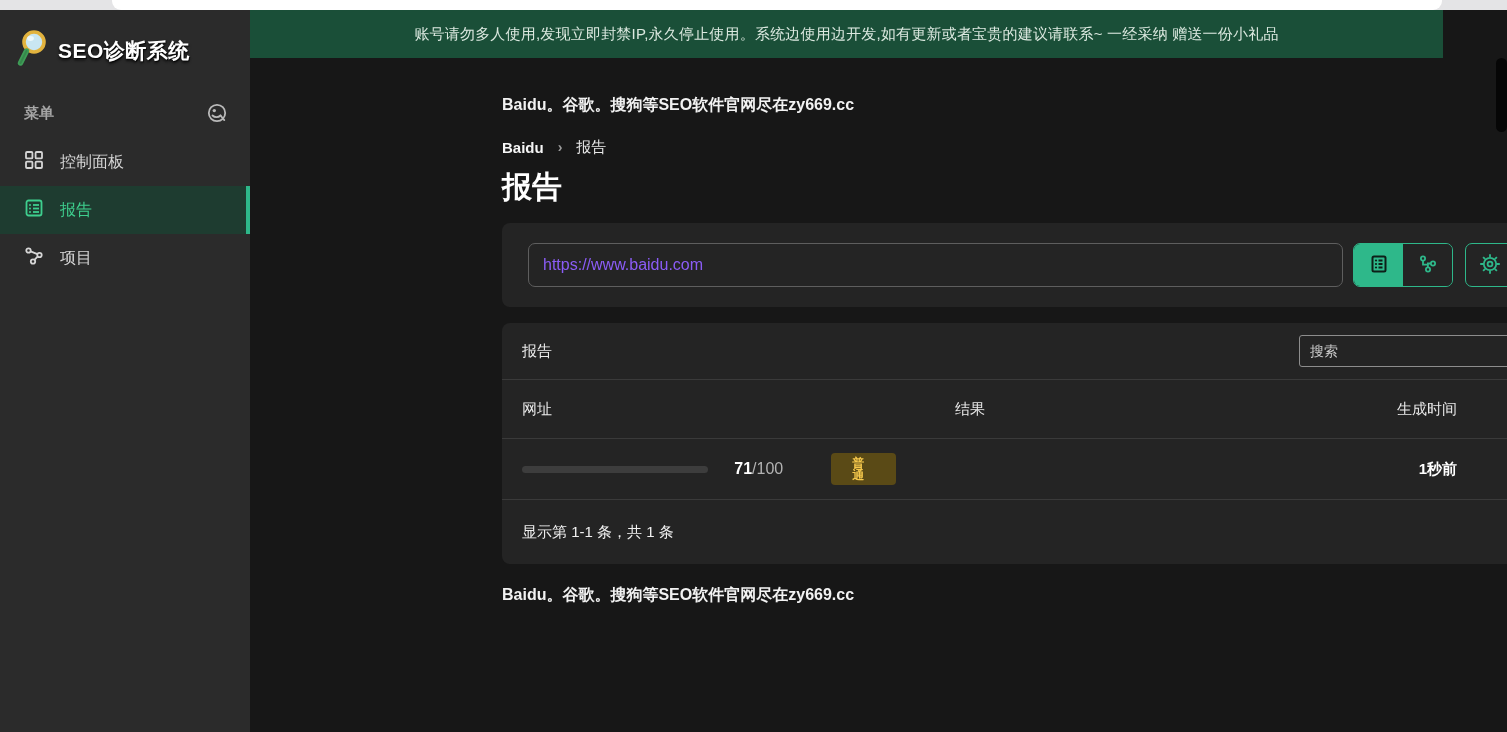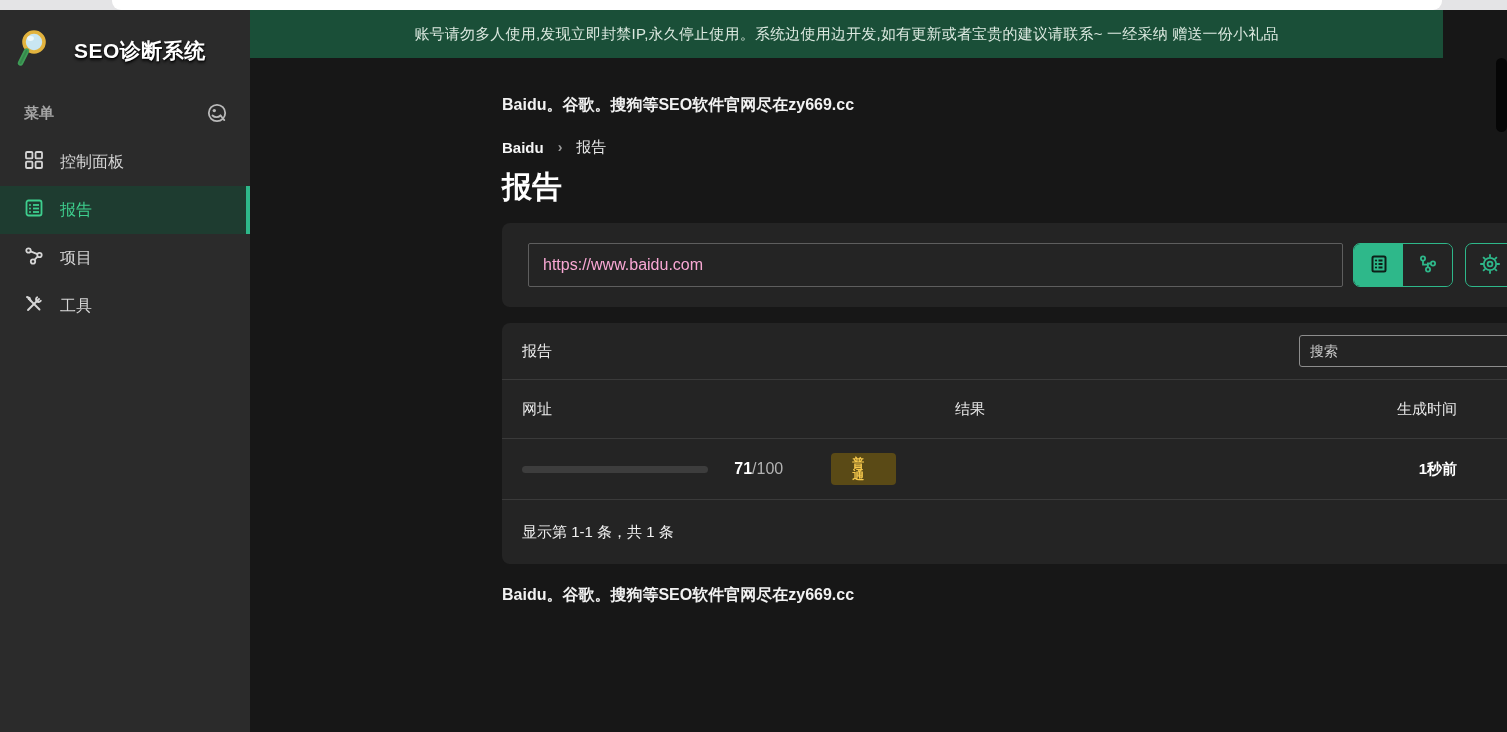--- a/index.html
+++ b/index.html
@@ -6,21 +6,21 @@
   html,body { width:1507px; height:732px; overflow:hidden; background:#171717;
     font-family:"Liberation Sans","DejaVu Sans",sans-serif; }
 
   
   .browser-strip { position:absolute; left:0; top:0; width:1507px; height:10px; background:#e4e4e6; }
   .browser-tab { position:absolute; left:112px; top:0; width:1330px; height:10px; background:#ffffff;
     border-radius:0 0 9px 9px; }
 
   
   .sidebar { position:absolute; left:0; top:10px; width:250px; height:722px; background:#2b2b2b; z-index:3; }
-  .logo-row { display:flex; align-items:center; gap:18px; padding:20px 0 0 12px; height:62px; }
+  .logo-row { display:flex; align-items:center; gap:2px; padding:20px 0 0 12px; height:62px; }
   .logo-text { color:#ffffff; font-size:21px; font-weight:800; letter-spacing:.5px;
     text-shadow:0 2px 3px rgba(0,0,0,.85), 1px 1px 0 rgba(0,0,0,.6); }
   .menu-row { display:flex; align-items:center; justify-content:space-between;
     margin:30px 22px 14px 24px;font-weight:bold; }
   .menu-label { color:#a6a6a6; font-size:15px; }
   .theme-icon svg { display:block; }
   .nav-item { display:flex; align-items:center; height:48px; padding-left:24px; gap:16px;
     color:#d6d6d6; font-size:16px; cursor:pointer; position:relative; }
   .nav-item svg { flex:0 0 auto; }
   .nav-item.active { background:#1e3c30; color:#3ecf8e; }
@@ -39,22 +39,22 @@
   .promo-top { margin-top:36px; }
   .breadcrumb { margin-top:22px; display:flex; align-items:center; gap:14px; font-size:15px; }
   .crumb-home { color:#f5f5f5; font-weight:700; }
   .crumb-sep { color:#9a9a9a; font-size:14px; font-weight:700; transform:translateY(-1px); }
   .crumb-current { color:#e8e8e8; }
   .page-title { margin-top:10px; font-size:30px; font-weight:700; color:#fff; line-height:40px; }
 
   
   .url-panel { margin-top:16px; margin-right:-12px; height:84px; background:#242424; border-radius:8px;
     display:flex; align-items:center; padding-left:26px; }
-  .url-input { width:815px; height:44px; background:#242424; border:1px solid #5e5e5e; border-radius:2px;
-    color:#f9a8d4; font-size:16px; padding:0 14px; outline:none;
+  .url-input { width:815px; height:44px; background:#242424; border:1px solid #5e5e5e; border-radius:7px;
+    color:#8b5cf6; font-size:16px; padding:0 14px; outline:none;
     font-family:"Liberation Sans","DejaVu Sans",sans-serif; }
   .btn-group { display:flex; margin-left:10px; border:1px solid #2eb88a; border-radius:7px; overflow:hidden;
     height:44px; }
   .btn-seg { width:49px; height:100%; display:flex; align-items:center; justify-content:center;
     background:#242424; border:none; cursor:pointer; }
   .btn-seg.active { background:#2eb88a; }
   .btn-gear { margin-left:12px; width:50px; height:44px; border:1px solid #2eb88a; border-radius:7px;
     background:#242424; display:flex; align-items:center; justify-content:center; cursor:pointer; }
 
   
@@ -161,31 +161,20 @@
         <svg width="20" height="20" viewBox="0 0 20 20" fill="none" stroke="currentColor" stroke-width="1.8">
           <circle cx="4.5" cy="4.5" r="2.2"></circle>
           <circle cx="15.5" cy="9" r="2.2"></circle>
           <circle cx="9" cy="15.5" r="2.2"></circle>
           <path d="M6.6 5.4 L13.4 8.2 M13.6 10.6 L10.4 13.8"></path>
         </svg>
       </span>
       <span>项目</span>
     </div>
 
-    <div class="nav-item">
-      <span>
-        <svg width="20" height="20" viewBox="0 0 20 20" fill="none" stroke="currentColor" stroke-width="1.9" stroke-linecap="round">
-          <path d="M4 16 L15 5"></path>
-          <path d="M13.2 3.2 a2.6 2.6 0 1 0 3.6 3.6"></path>
-          <path d="M4.5 4.5 L15.5 15.5"></path>
-          <path d="M3 3 l2.6 1 1 2.6"></path>
-        </svg>
-      </span>
-      <span>工具</span>
-    </div>
   </nav>
 </aside>
 
 <header class="announcement">
   <span>账号请勿多人使用,发现立即封禁IP,永久停止使用。系统边使用边开发,如有更新或者宝贵的建议请联系~ 一经采纳 赠送一份小礼品</span>
 </header>
 
 <main class="main">
   <div class="promo promo-top">Baidu。谷歌。搜狗等SEO软件官网尽在zy669.cc</div>
 

